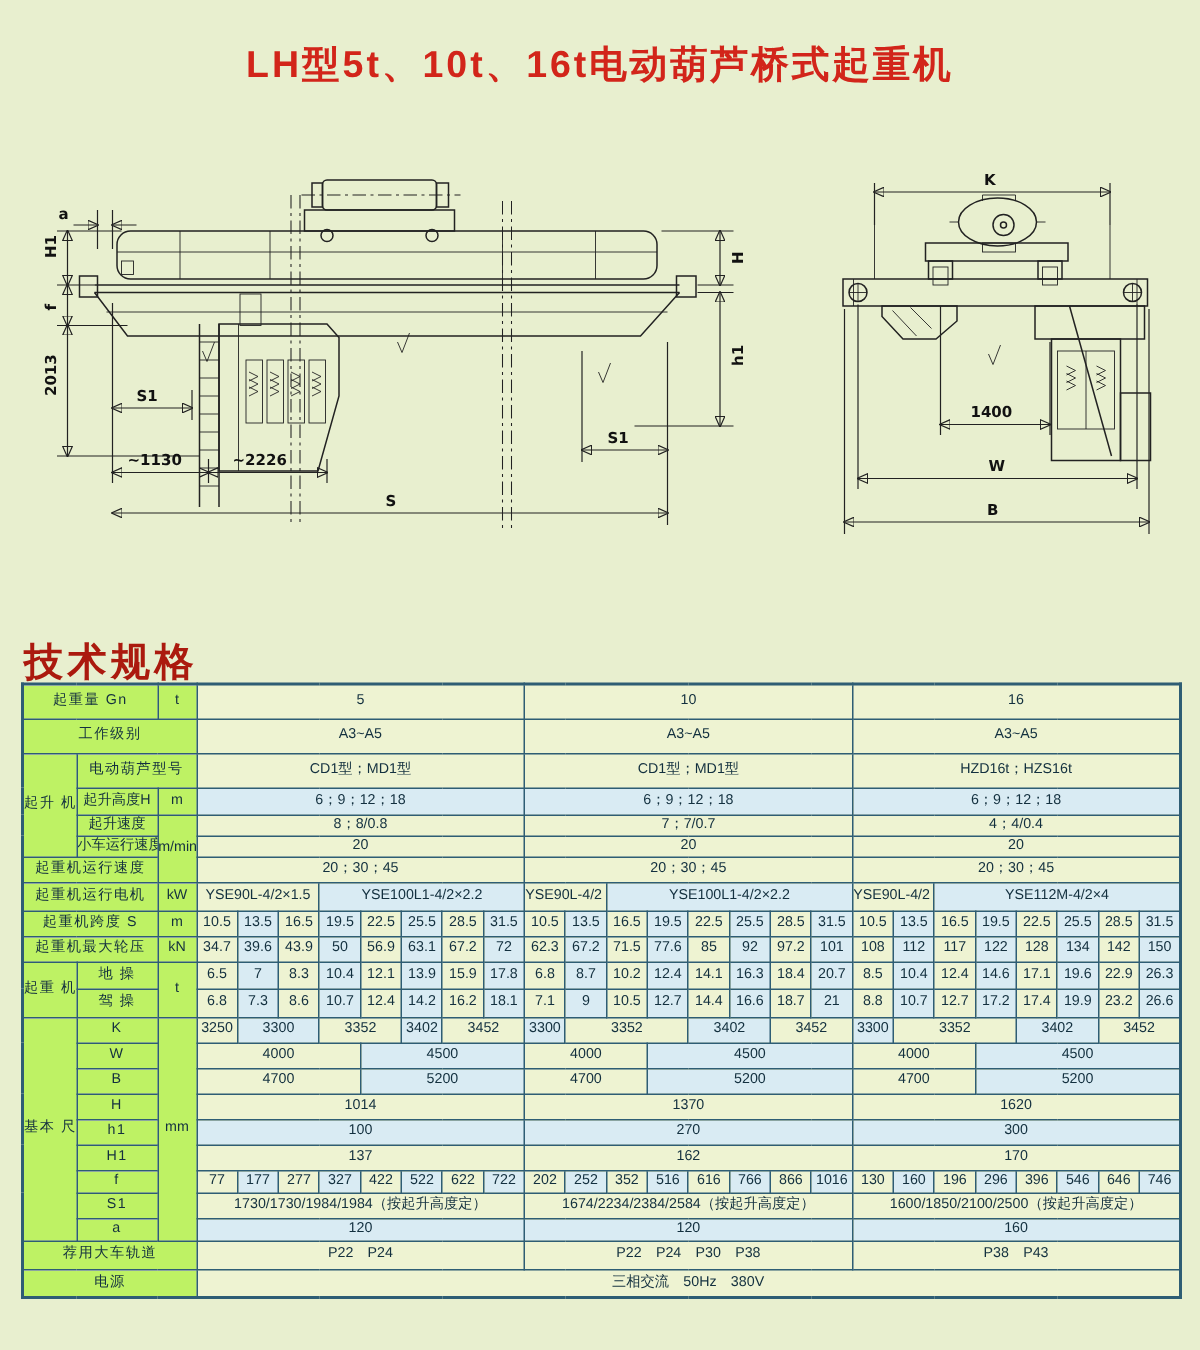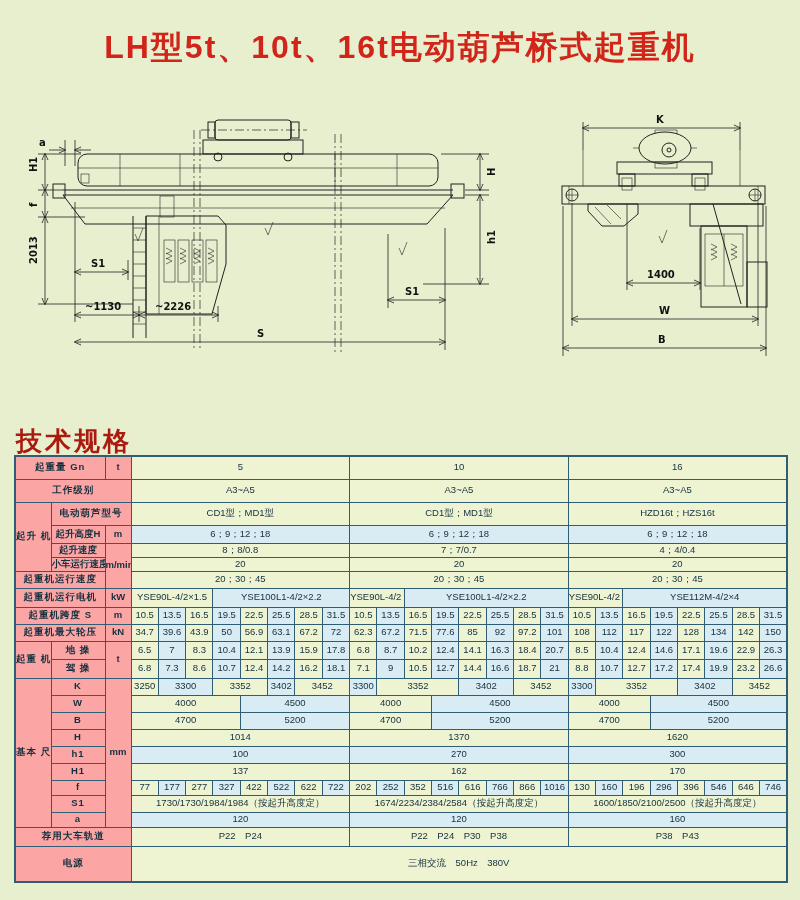--- a/index.html
+++ b/index.html
@@ -4,21 +4,21 @@
 <style>
   html,body{margin:0;padding:0;}
   body{
     width:800px;height:900px;position:relative;overflow:hidden;
     background:#e8efcf;
     font-family:"Liberation Sans","DejaVu Sans",sans-serif;
     color:#13303f;
   }
   .title{
     position:absolute;top:26px;left:0;width:800px;text-align:center;
-    font-size:32px;font-weight:bold;color:#d2251a;letter-spacing:2px;
+    font-size:25px;font-weight:bold;color:#d2251a;letter-spacing:2px;
   }
   .sec-heading{
     position:absolute;left:16px;top:424px;
     font-size:26px;font-weight:bold;color:#ab1a0e;letter-spacing:3px;
   }
   .draw{position:absolute;}
   svg line,svg path,svg rect,svg circle,svg ellipse,svg polygon{
     stroke:#222;fill:none;stroke-width:1;
   }
   svg .thin{stroke-width:0.6;}
@@ -28,21 +28,21 @@
   table.spec{
     position:absolute;left:14px;top:455px;width:774px;
     border-collapse:collapse;table-layout:fixed;
     border:2px solid #2e5d74;
   }
   table.spec td{
     border:1px solid #2e5d74;text-align:center;vertical-align:middle;
     font-size:9.5px;line-height:1.15;padding:0;overflow:hidden;
     color:#13303f;white-space:nowrap;
   }
-  td.kL,td.kU,td.kG{background:#fca5a5;font-weight:bold;font-size:10.5px;letter-spacing:1px;}
+  td.kL,td.kU,td.kG{background:#bef264;font-weight:normal;font-size:10.5px;letter-spacing:1px;}
   td.kU{font-size:9px;letter-spacing:0;}
   td.kG{font-size:10px;}
   td.kY{background:#eef3d2;}
   td.kB{background:#d9ebf3;}
   td.sm{font-size:8px;letter-spacing:0;}
   td.pre{white-space:pre-line;line-height:1.1;}
 </style>
 </head>
 <body>
 
@@ -523,18 +523,18 @@
         <td colspan="8" class="kB">120</td>
         <td colspan="8" class="kB">120</td>
         <td colspan="8" class="kB">160</td>
       </tr>
       <tr style="height: 19px;">
         <td colspan="3" class="kL">荐用大车轨道</td>
         <td colspan="8" class="kY">P22　P24</td>
         <td colspan="8" class="kY">P22　P24　P30　P38</td>
         <td colspan="8" class="kY">P38　P43</td>
       </tr>
-      <tr style="height: 36px;">
+      <tr style="height: 19px;">
         <td colspan="3" class="kL">电源</td>
         <td colspan="24" class="kY">三相交流　50Hz　380V</td>
       </tr>
     </tbody>
 </table>
 
 </body></html>

